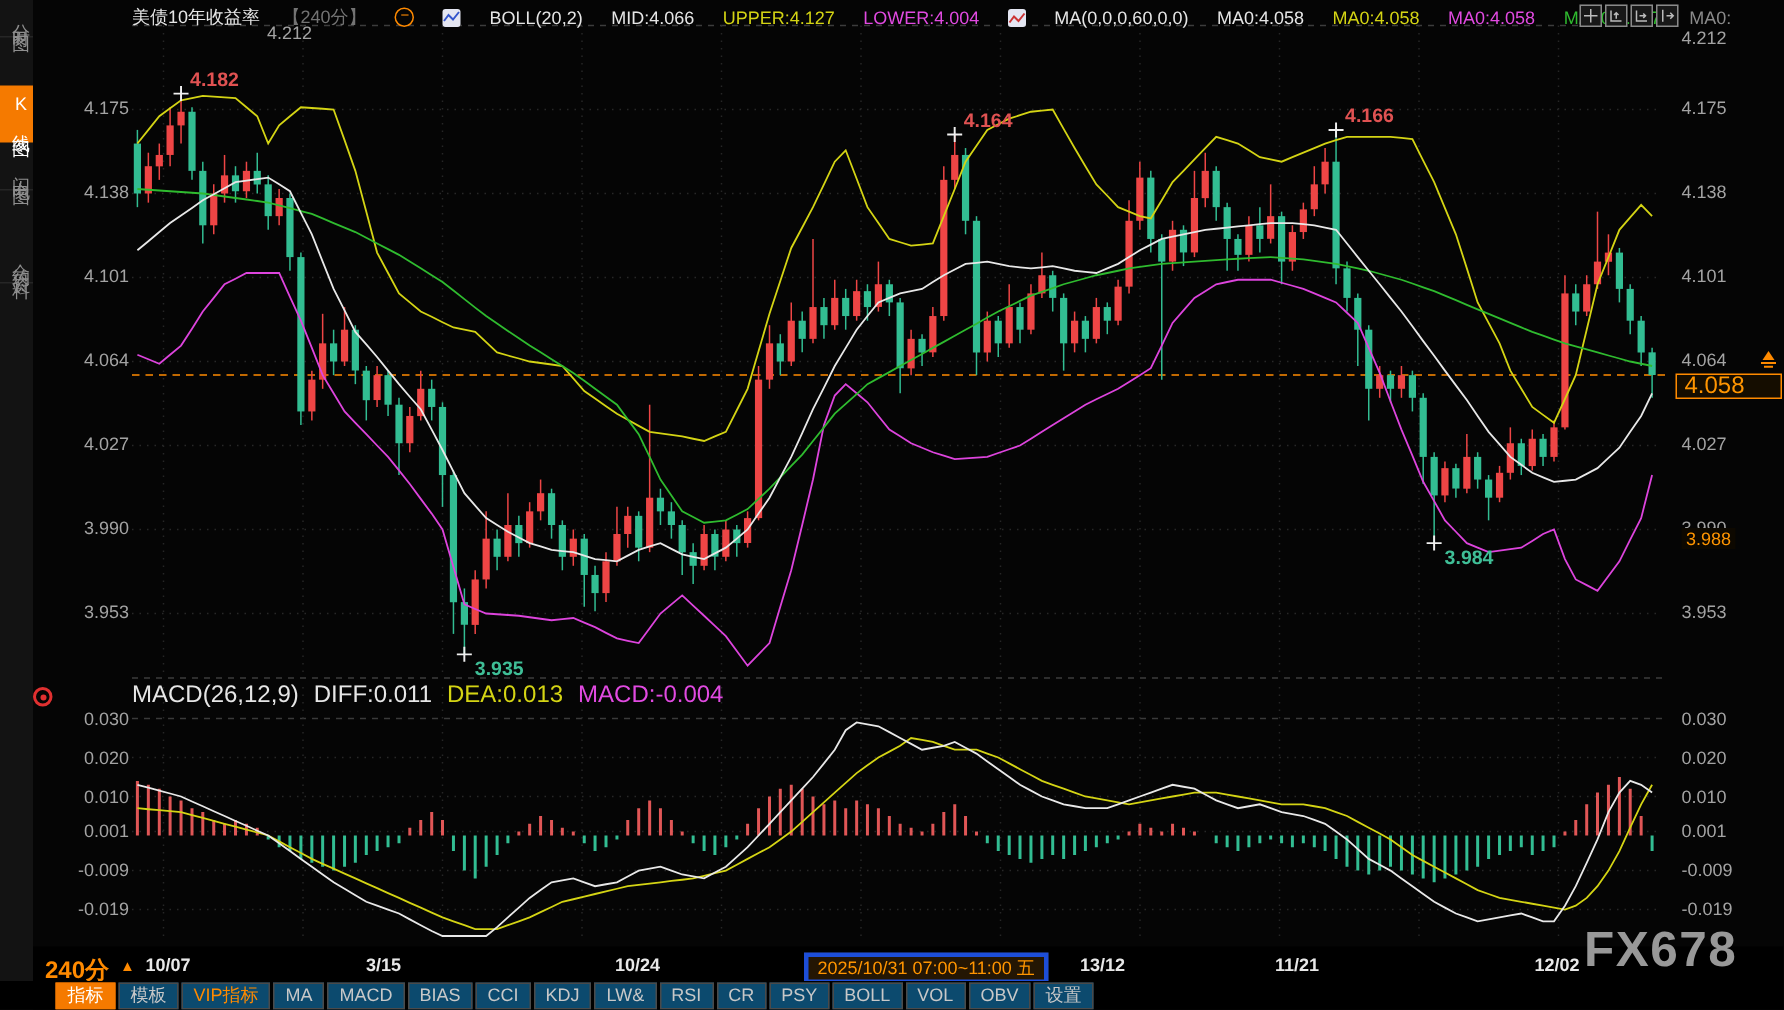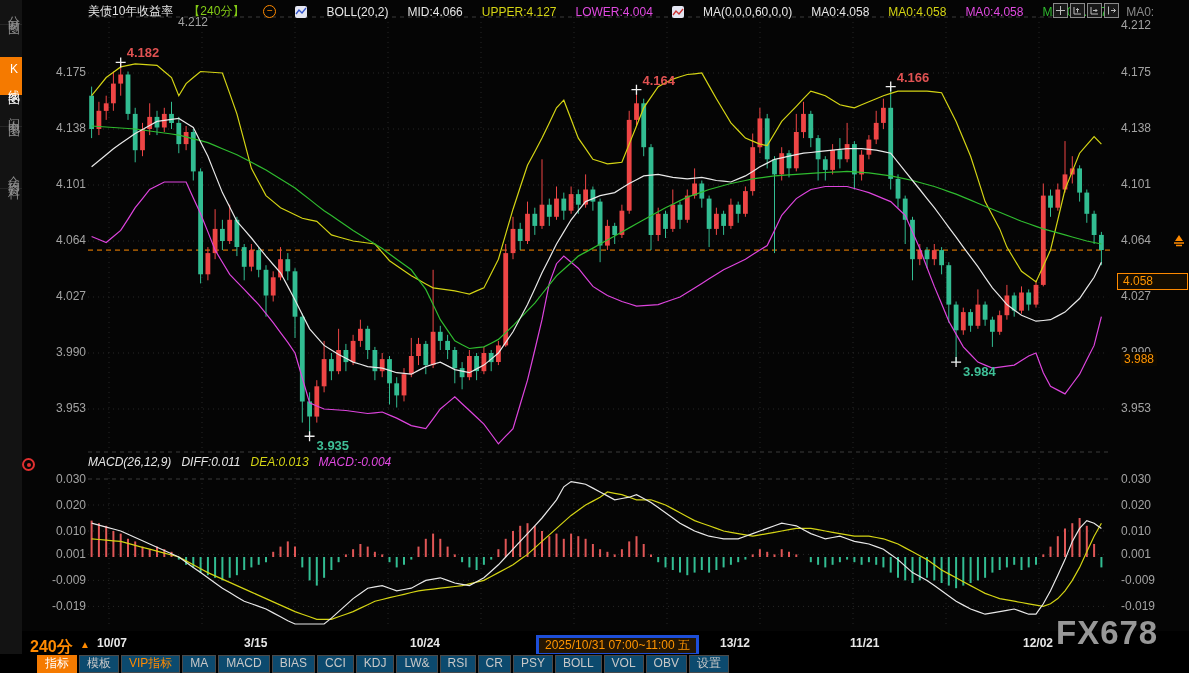--- a/index.html
+++ b/index.html
@@ -7,35 +7,35 @@
        font-family:"Liberation Sans","DejaVu Sans",sans-serif;color:#ddd;-webkit-font-smoothing:antialiased;}
   #chart-svg{position:absolute;left:0;top:0;z-index:1;}
   
   .sidebar{position:absolute;left:0;top:0;width:22px;height:100%;background:#131313;z-index:6;}
   .side-item{position:absolute;left:0;width:22px;writing-mode:vertical-rl;text-orientation:upright;
              font-size:12px;letter-spacing:4px;color:#8f8f8f;text-align:center;cursor:pointer;border-bottom:1px solid #262626;padding-bottom:6px;}
   .side-item.active{background:#f57a00;color:#fff;padding-top:5px;padding-bottom:7px;border-bottom:none;}
   
   .hdr{position:absolute;left:88px;top:4px;height:15px;display:flex;align-items:center;gap:19px;
        font-size:12px;white-space:nowrap;z-index:4;}
-  .w{color:#e6e6e6}.or{color:#84cc16}.ye{color:#d4d414}.mg{color:#e14ae1}.gr{color:#2fbb2f}.gy{color:#8a8a8a}
+  .w{color:#e6e6e6}.or{color:#737373}.ye{color:#d4d414}.mg{color:#e14ae1}.gr{color:#2fbb2f}.gy{color:#8a8a8a}
   .circ-ic{display:inline-block;width:11px;height:11px;border:1px solid #ff8a00;border-radius:50%;
            color:#ff8a00;font-size:10px;line-height:10px;text-align:center;}
   .mini-ic{display:inline-block;width:12px;height:12px;background:#e4e6f2;border-radius:2px;position:relative;}
   .mini-ic svg{position:absolute;left:0;top:0;}
   .tr-icons{position:absolute;left:1053px;top:3px;display:flex;gap:2px;z-index:4;}
   .tr-ic{width:13px;height:13px;border:1px solid #8a8a8a;background:#181818;display:flex;align-items:center;justify-content:center;}
   
   .tick{position:absolute;font-size:12px;color:#a3a3a3;z-index:3;}
   .price-box{position:absolute;left:1117px;top:249px;width:64px;height:15px;border:1px solid #ff8a00;
-             background:#150d00;color:#ff9500;font-size:12px;line-height:15px;padding-left:5px;z-index:3;margin-top:24px;}
+             background:#150d00;color:#ff9500;font-size:16px;line-height:15px;padding-left:5px;z-index:3;}
   .low-mark{position:absolute;left:1121px;top:352px;color:#ff9500;font-size:12px;background:#0d0800;padding:0 3px;z-index:3;}
   .price-arrow{position:absolute;left:1172px;top:233px;z-index:3;}
   
-  .macd-hdr{position:absolute;left:88px;top:455px;display:flex;gap:10px;font-size:12px;white-space:nowrap;z-index:4;font-style:italic;}
+  .macd-hdr{position:absolute;left:88px;top:455px;display:flex;gap:10px;font-size:16px;white-space:nowrap;z-index:4;}
   .alarm{position:absolute;left:22px;top:458px;width:9px;height:9px;border:2px solid #e03030;border-radius:50%;z-index:4;}
   .alarm span{position:absolute;left:2.5px;top:2.5px;width:4px;height:4px;background:#e03030;border-radius:50%;display:block;}
   
   .xrow{position:absolute;left:0;top:631px;width:1189px;height:23px;background:#000;z-index:5;}
   .tf{position:absolute;left:30px;top:6px;color:#ff8a00;font-size:16px;font-weight:bold;}
   .tf-arrow{position:absolute;left:80px;top:8px;color:#ff8a00;font-size:10px;}
   .xlab{position:absolute;top:5px;font-size:12px;font-weight:bold;color:#e8e8e8;}
   .datebox{position:absolute;left:536px;top:4px;height:15px;line-height:15px;background:#241603;
            border:3px solid #1d4ed8;color:#ff9500;font-size:12px;padding:0 6px;}
   

